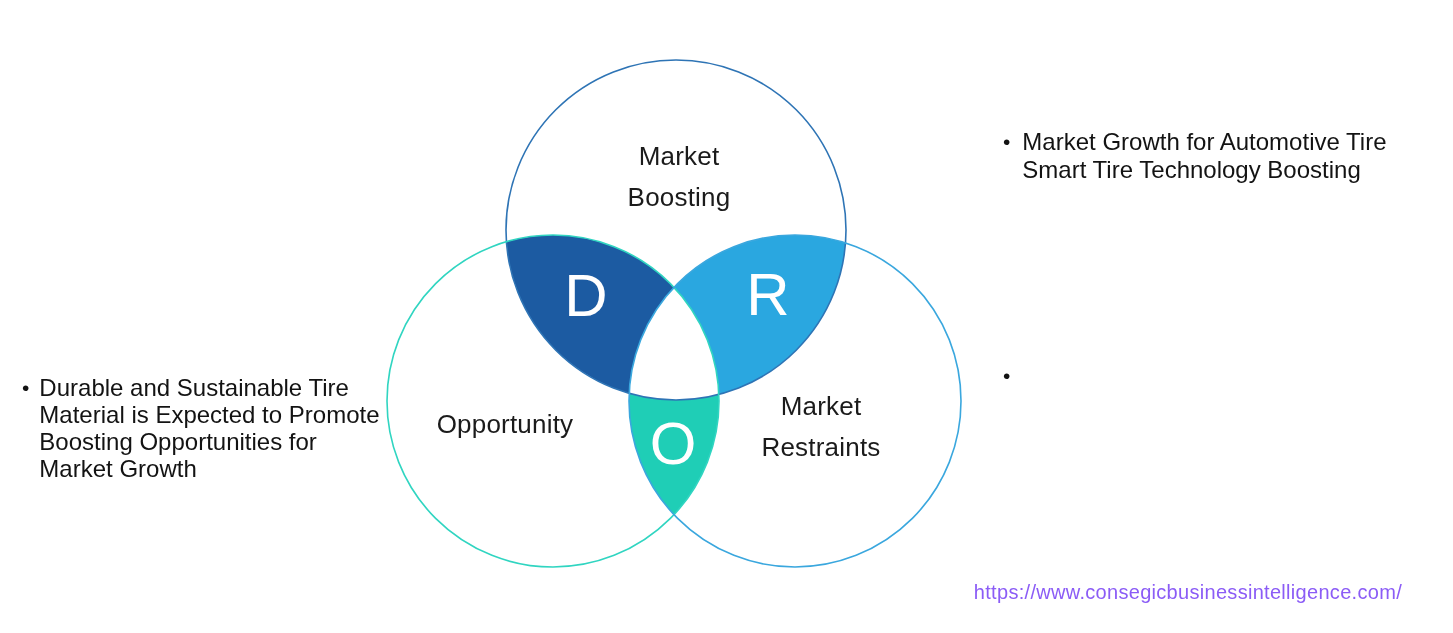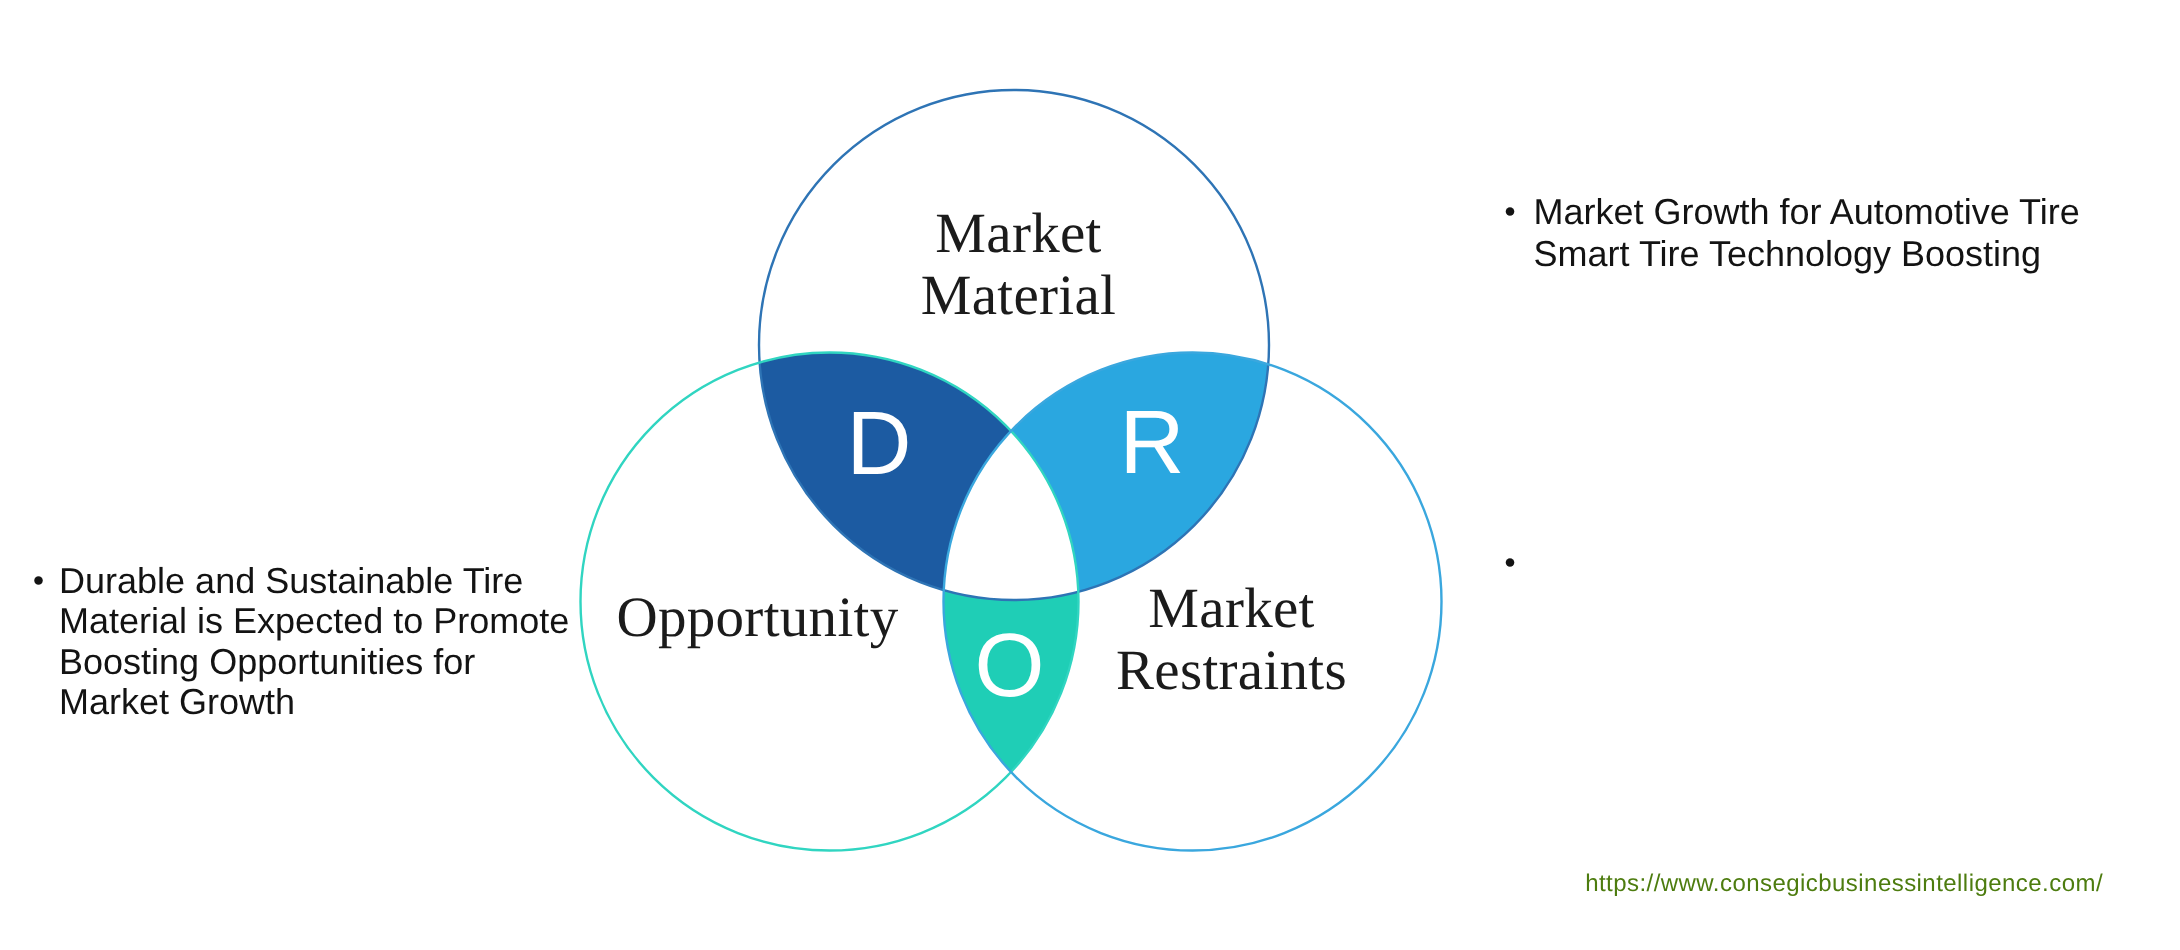--- a/index.html
+++ b/index.html
@@ -11,24 +11,23 @@
     overflow: hidden;
   }
   .stage { position: absolute; inset: 0; width: 1453px; height: 633px; }
   svg.venn { position: absolute; left: 0; top: 0; width: 1453px; height: 633px; display: block; }
 
   .vlabel {
     position: absolute;
     width: 260px;
     text-align: center;
     color: #1b1b1b;
-    font-size: 38px;
+    font-size: 26px;
     line-height: 41px;
     letter-spacing: 0.2px;
-    font-family: Liberation Serif, serif;
   }
   .letter {
     position: absolute;
     transform: translate(-50%, -50%);
     color: #ffffff;
     font-size: 60px;
     line-height: 60px;
     font-weight: 400;
   }
   .note {
@@ -44,22 +43,22 @@
     margin-right: 10px;
     font-size: 21px;
     line-height: 27px;
   }
   .note.right { line-height: 28px; }
   .note.right .dot { line-height: 28px; margin-right: 12px; }
   .footer-url {
     position: absolute;
     right: 51px;
     top: 581px;
-    font-size: 16px;
-    color: #4d7c0f;
+    font-size: 20px;
+    color: #8b5cf6;
     letter-spacing: 0.3px;
   }
 </style>
 </head>
 <body>
 
 <div class="stage">
 
   <svg class="venn" viewBox="0 0 1453 633" aria-hidden="true">
     <defs>
@@ -89,24 +88,24 @@
       </g>
     </g>
 
     <circle cx="676" cy="230" r="170" fill="none" stroke-width="1.6" stroke="#2e74b5"></circle>
     <circle cx="553" cy="401" r="166" fill="none" stroke-width="1.6" stroke="#30d5c1"></circle>
     <circle cx="795" cy="401" r="166" fill="none" stroke-width="1.6" stroke="#3aa7de"></circle>
   </svg>
 
   <div class="vlabel" style="left:549px; top:136px;">
     <div>Market</div>
-    <div>Material</div>
+    <div>Boosting</div>
   </div>
 
-  <div class="vlabel" style="left:375px; top:392px;">
+  <div class="vlabel" style="left:375px; top:404px;">
     <div>Opportunity</div>
   </div>
 
   <div class="vlabel" style="left:691px; top:386px;">
     <div>Market</div>
     <div>Restraints</div>
   </div>
 
   <div class="letter" style="left:586px; top:296px;">D</div>
   <div class="letter" style="left:768px; top:295px;">R</div>

